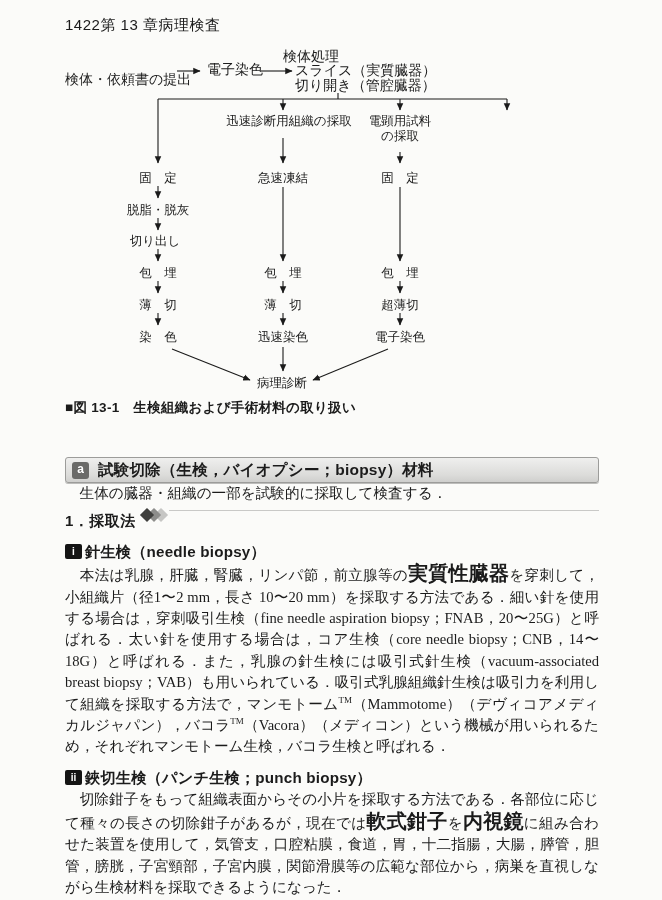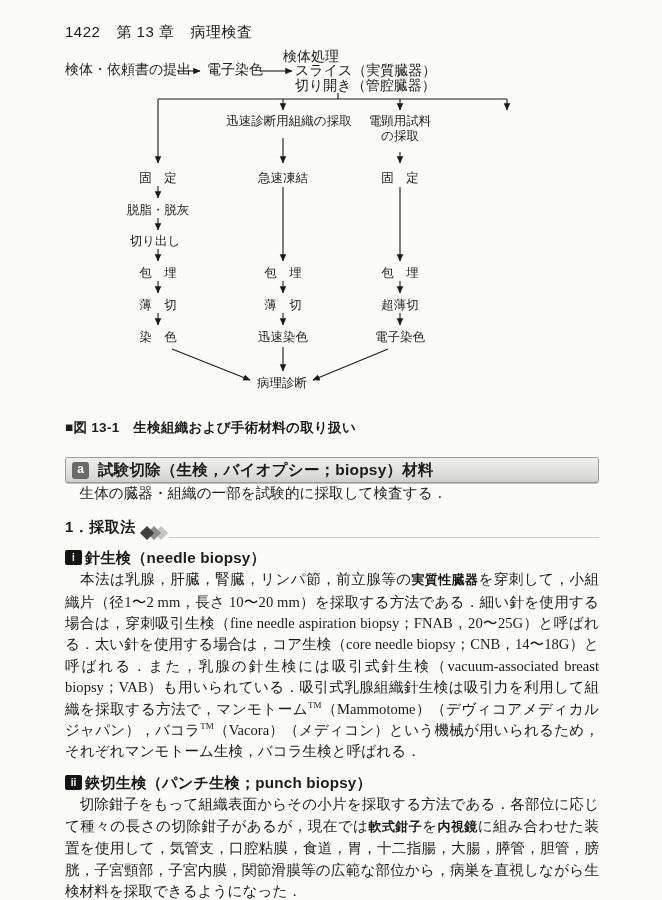--- a/index.html
+++ b/index.html
@@ -11,38 +11,38 @@
     background:#fbfbf9;
     color:#1b1b1b;
     font-family:"Liberation Serif","DejaVu Serif",serif;
     overflow:hidden;
   }
   
   .pagehead{
     position:absolute;left:65px;top:16px;
     font-family:"Liberation Sans","DejaVu Sans",sans-serif;
     font-size:15px;font-weight:500;letter-spacing:.5px;
-    display:flex;gap:16px;align-items:baseline;margin-top:7px;
+    display:flex;gap:0;align-items:baseline;
   }
   
   .fc{position:absolute;left:0;top:0;width:662px;height:420px;}
   .fc svg{position:absolute;left:0;top:0;}
   .fcl{
     position:absolute;transform:translateX(-50%);
     font-size:12.5px;line-height:15px;white-space:nowrap;text-align:center;
   }
   .fcb{
     position:absolute;font-size:14px;line-height:14.4px;white-space:nowrap;
   }
   .fcb .ind1{padding-left:12px;}
   .fcb .ind2{padding-left:24px;}
   .caption{
     position:absolute;left:65px;top:399px;
     font-family:"Liberation Sans","DejaVu Sans",sans-serif;
-    font-size:13.5px;font-weight:bold;letter-spacing:.3px;margin-top:20px;
+    font-size:13.5px;font-weight:bold;letter-spacing:.3px;
   }
   
   .main{
     position:absolute;left:65px;top:438px;width:534px;
     font-size:14.6px;line-height:21.4px;
   }
   .main p{margin:0;text-align:justify;text-justify:inter-character;}
   .lead{letter-spacing:.3px;}
   .secbar{
     margin-top:19px;
@@ -60,22 +60,22 @@
     font-family:"Liberation Sans","DejaVu Sans",sans-serif;
     font-size:12px;font-weight:bold;
     display:flex;align-items:center;justify-content:center;
   }
   .sectitle{
     font-family:"Liberation Sans","DejaVu Sans",sans-serif;
     font-size:15.5px;font-weight:bold;letter-spacing:.2px;
   }
   .intro{margin-top:11px;}
   .subrow{
-    margin-top:12px;
-    display:flex;align-items:flex-end;
+    margin-top:6px;
+    display:flex;align-items:flex-start;
   }
   .sublabel{
     font-family:"Liberation Sans","DejaVu Sans",sans-serif;
     font-size:15px;font-weight:bold;letter-spacing:.5px;
     margin-right:6px;
   }
   .diamonds{display:flex;align-items:center;margin-right:-2px;}
   .dia{width:10px;height:10px;transform:rotate(45deg);margin-right:-3px;}
   .dia1{background:#3f3f3d;z-index:3;}
   .dia2{background:#8d8d8b;z-index:2;}
@@ -89,22 +89,22 @@
   }
   .ibadge{
     min-width:15px;height:15px;border-radius:2px;padding:0 1px;
     background:#141414;color:#fff;
     font-size:10px;font-weight:bold;font-style:normal;
     display:flex;align-items:center;justify-content:center;
     letter-spacing:0;
   }
   .bd{
     font-weight:bold;
-    font-family:Liberation Mono, monospace;
-    font-size:13px;
+    font-family:Liberation Sans, sans-serif;
+    font-size:20px;
   }
   sup{font-size:9px;line-height:0;}
 </style>
 </head>
 <body>
 
 <div class="page">
 
   <div class="pagehead">
     <span>1422</span>
@@ -149,21 +149,21 @@
 
         <line x1="400" y1="187" x2="400" y2="261" marker-end="url(#ah)"></line>
         <line x1="400" y1="281" x2="400" y2="293" marker-end="url(#ah)"></line>
         <line x1="400" y1="313" x2="400" y2="325" marker-end="url(#ah)"></line>
 
         <line x1="172" y1="349" x2="250" y2="380" marker-end="url(#ah)"></line>
         <line x1="388" y1="349" x2="313" y2="380" marker-end="url(#ah)"></line>
       </g>
     </svg>
 
-    <div class="fcb" style="left:65px;top:63px;font-family:Liberation Serif, serif;">検体・依頼書の提出</div>
+    <div class="fcb" style="left:65px;top:73px;font-family:Liberation Serif, serif;">検体・依頼書の提出</div>
     <div class="fcb" style="left:207px;top:63px;">電子染色</div>
     <div class="fcb" style="left:283px;top:50px;">
       <div>検体処理</div>
       <div class="ind1">スライス（実質臓器）</div>
       <div class="ind1">切り開き（管腔臓器）</div>
     </div>
 
     <div class="fcl" style="left:289px;top:114px;">迅速診断用組織の採取</div>
     <div class="fcl" style="left:400px;top:114px;">
       <div>電顕用試料</div>

